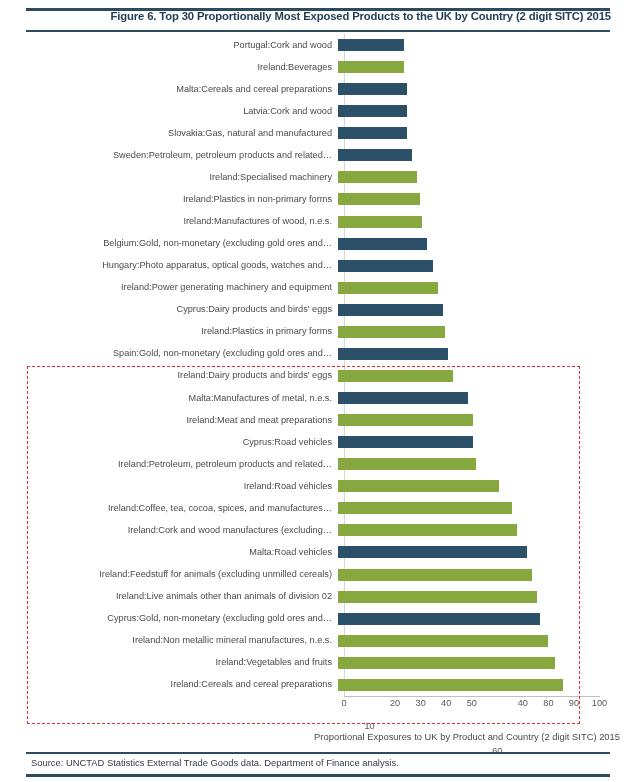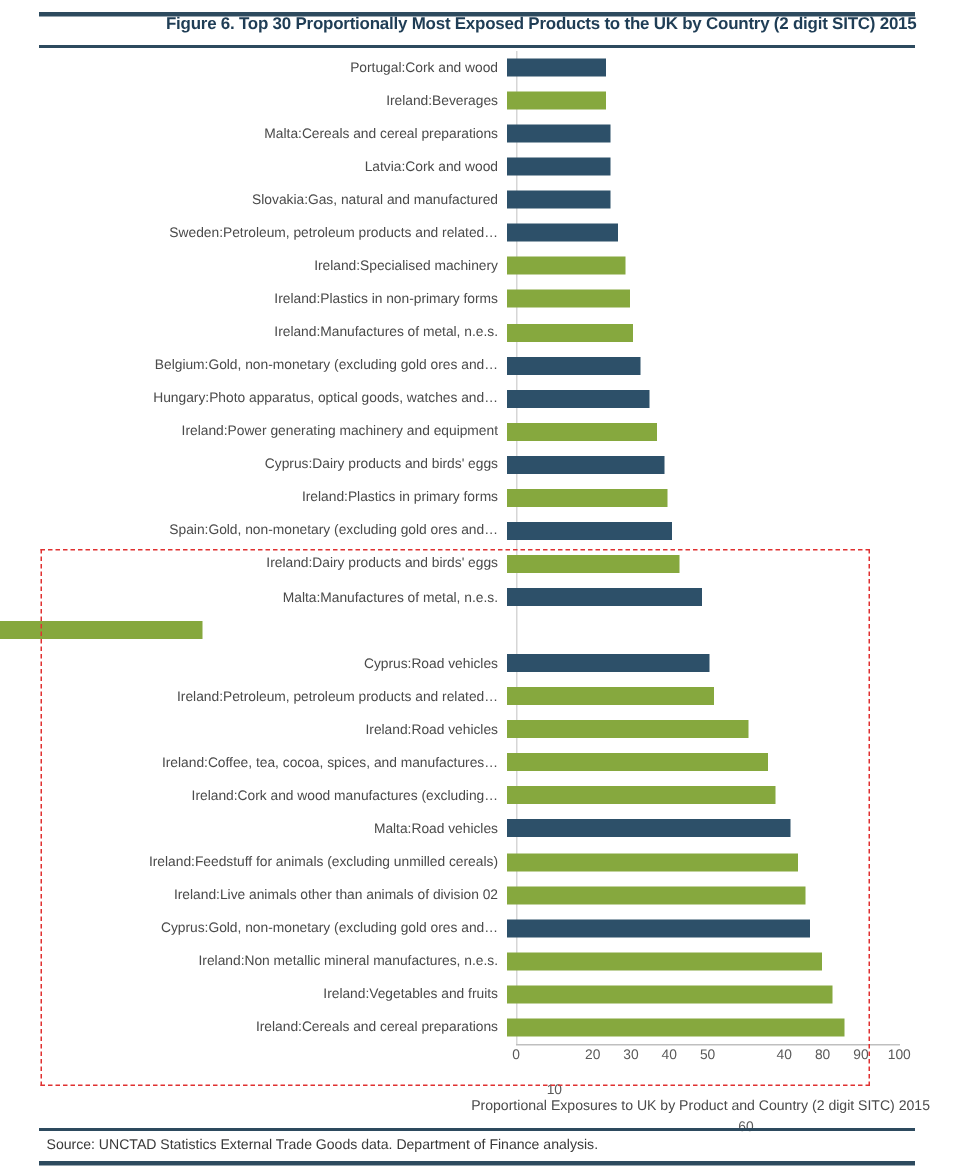--- a/index.html
+++ b/index.html
@@ -229,21 +229,21 @@
           <div class="bar green" style="width: 79.205px;"></div>
         </div>
       </div>
       <div class="row">
         <div class="row-label">Ireland:Plastics in non-primary forms</div>
         <div class="bar-wrap">
           <div class="bar green" style="width: 81.76px;"></div>
         </div>
       </div>
       <div class="row">
-        <div class="row-label">Ireland:Manufactures of metal, n.e.s.</div>
+        <div class="row-label">Ireland:Manufactures of wood, n.e.s.</div>
         <div class="bar-wrap">
           <div class="bar green" style="width: 84.315px;"></div>
         </div>
       </div>
       <div class="row">
         <div class="row-label">Belgium:Gold, non-monetary (excluding gold ores and…</div>
         <div class="bar-wrap">
           <div class="bar blue" style="width: 89.425px;"></div>
         </div>
       </div>
@@ -283,20 +283,21 @@
           <div class="bar green" style="width: 114.975px;"></div>
         </div>
       </div>
       <div class="row">
         <div class="row-label">Malta:Manufactures of metal, n.e.s.</div>
         <div class="bar-wrap">
           <div class="bar blue" style="width: 130.305px;"></div>
         </div>
       </div>
       <div class="row">
+        <div class="row-label">Ireland:Meat and meat preparations</div>
         <div class="bar-wrap">
           <div class="bar green" style="width: 135.415px;"></div>
         </div>
       </div>
       <div class="row">
         <div class="row-label">Cyprus:Road vehicles</div>
         <div class="bar-wrap">
           <div class="bar blue" style="width: 135.415px;"></div>
         </div>
       </div>

